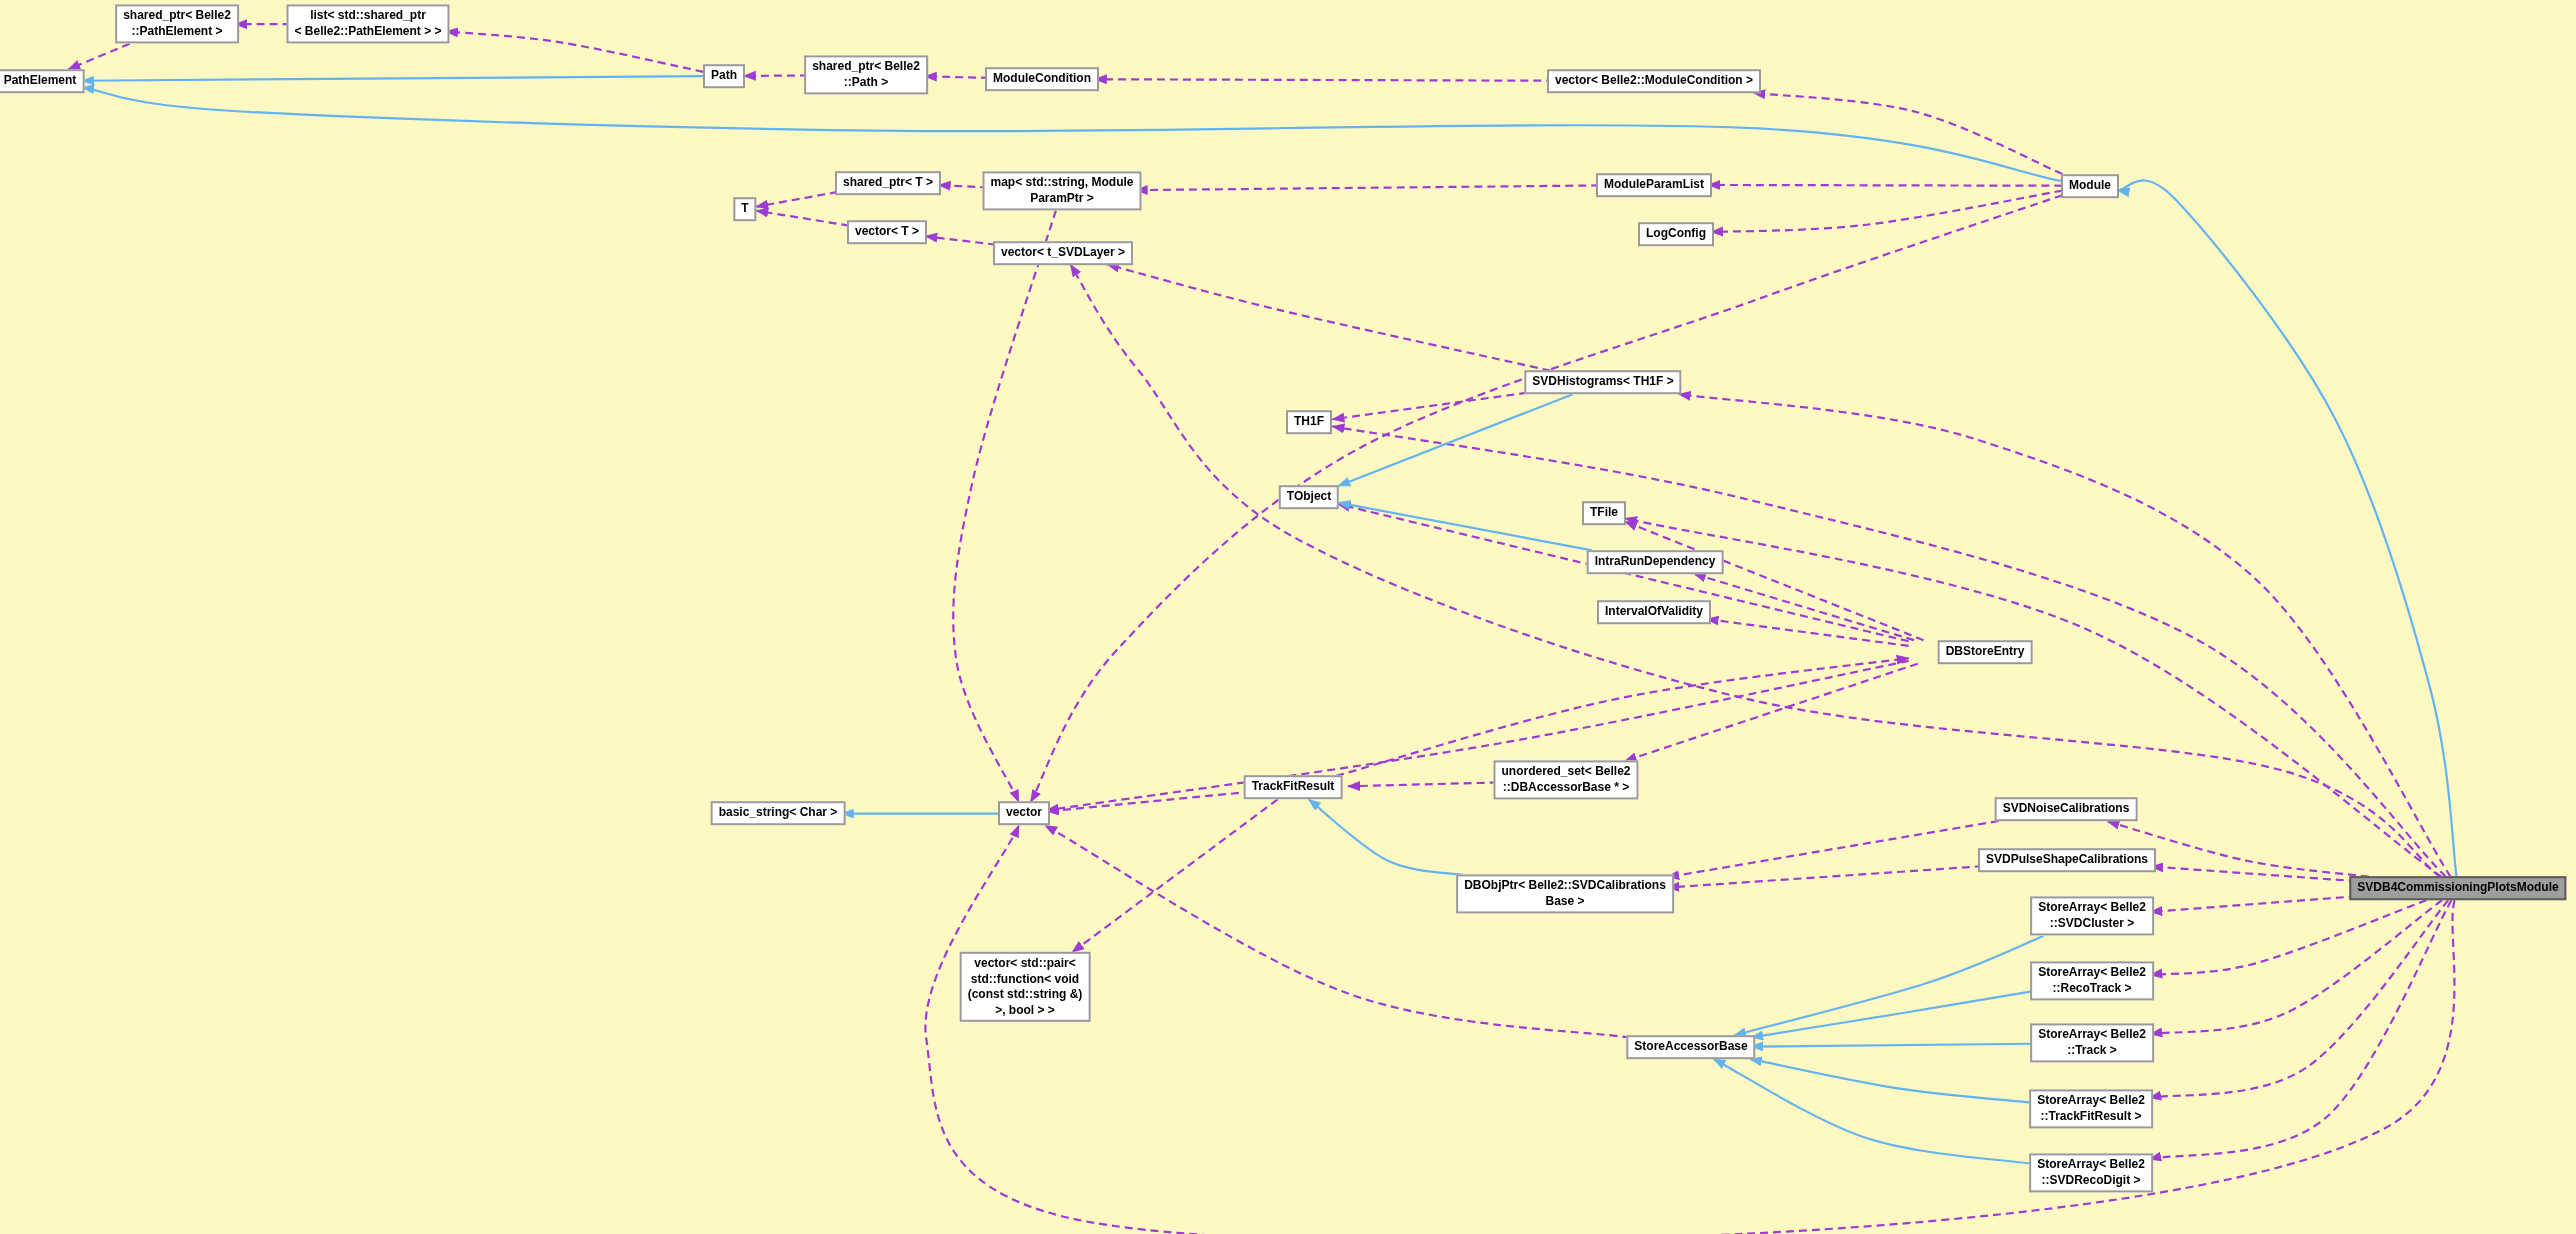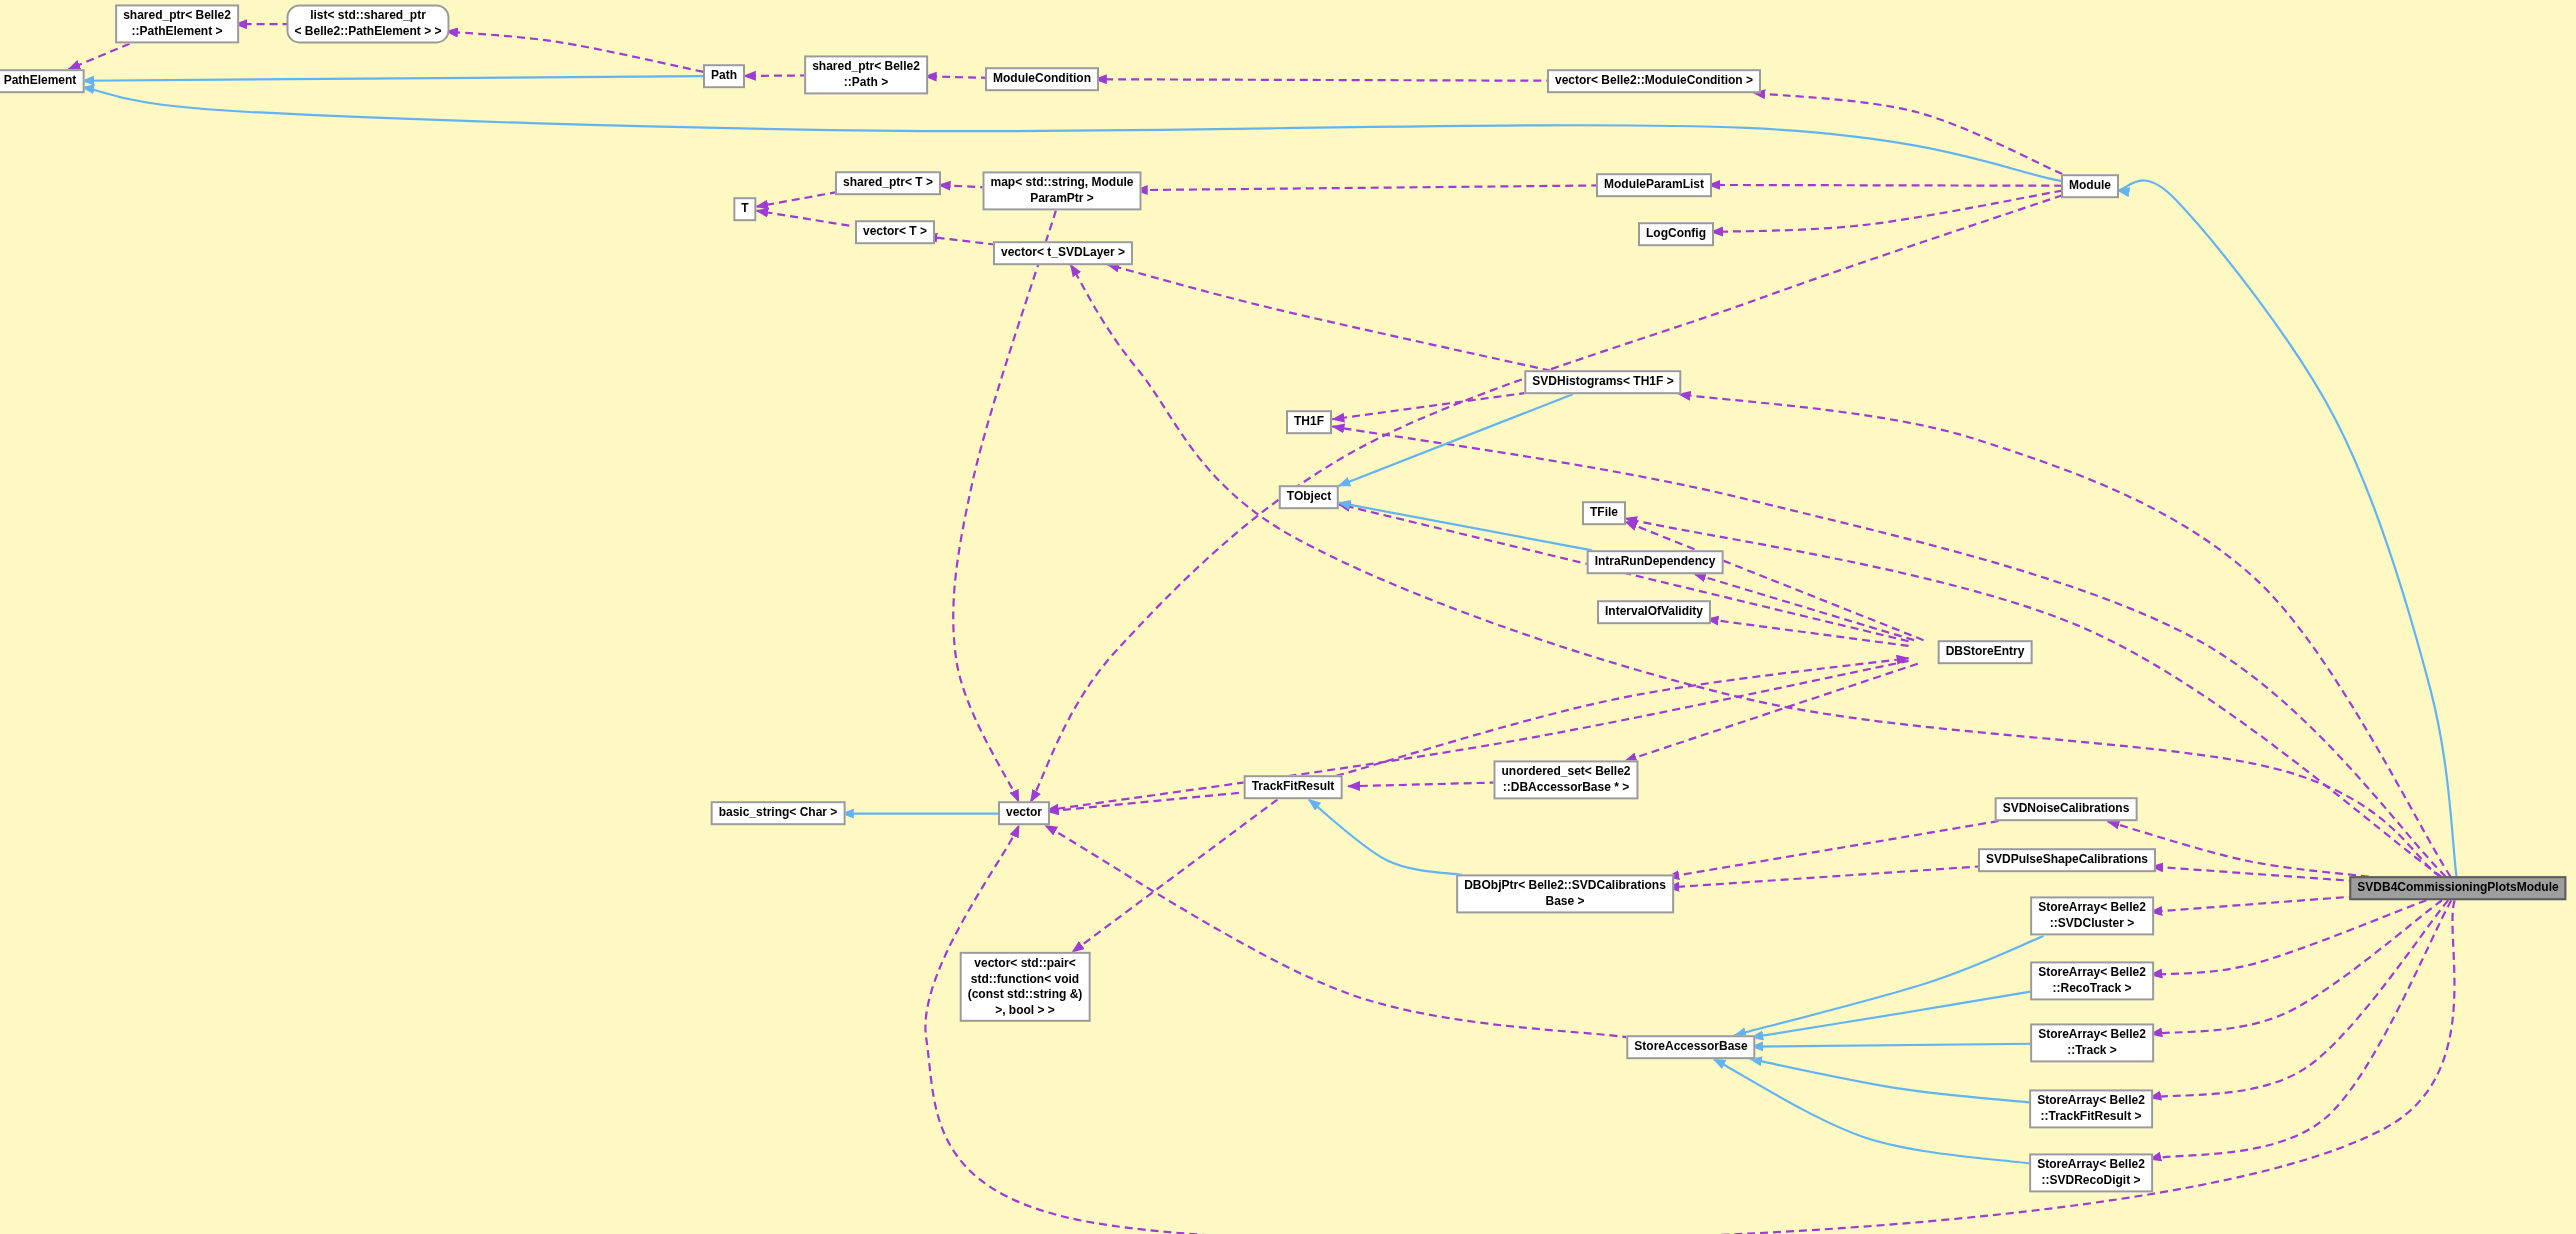--- a/index.html
+++ b/index.html
@@ -80,33 +80,33 @@
       <path d="M 1465.5 876.4 C 1452.9 874.0, 1415.7 874.6, 1390.0 862.0 C 1364.3 849.4, 1324.3 811.0, 1311.2 800.8" fill="none" stroke="#63b3f2" stroke-width="2.2" marker-end="url(#arr-solid)"></path>
       <path d="M 1003.3 815.0 L 843.4 815.0" fill="none" stroke="#63b3f2" stroke-width="2.2" marker-end="url(#arr-solid)"></path>
       <path d="M 2047.5 937.6 C 2027.9 945.5, 1981.7 968.4, 1930.0 985.0 C 1878.3 1001.6, 1769.6 1028.5, 1737.5 1037.2" fill="none" stroke="#63b3f2" stroke-width="2.2" marker-end="url(#arr-solid)"></path>
       <path d="M 2037.5 992.8 C 2015.4 996.5, 1952.1 1007.3, 1905.0 1015.0 C 1857.9 1022.7, 1779.7 1035.2, 1754.7 1039.2" fill="none" stroke="#63b3f2" stroke-width="2.2" marker-end="url(#arr-solid)"></path>
       <path d="M 2037.5 1045.6 L 1754.7 1048.4" fill="none" stroke="#63b3f2" stroke-width="2.2" marker-end="url(#arr-solid)"></path>
       <path d="M 2036.5 1104.7 C 2013.7 1102.2, 1947.2 1097.3, 1900.0 1090.0 C 1852.8 1082.7, 1777.7 1065.7, 1753.3 1060.8" fill="none" stroke="#63b3f2" stroke-width="2.2" marker-end="url(#arr-solid)"></path>
       <path d="M 2036.5 1165.9 C 2008.7 1161.6, 1923.3 1157.5, 1870.0 1140.0 C 1816.7 1122.5, 1742.3 1074.0, 1716.8 1060.8" fill="none" stroke="#63b3f2" stroke-width="2.2" marker-end="url(#arr-solid)"></path>
     </svg>
     <div class="node" style="left: 177px; top: 24px;">shared_ptr&lt; Belle2
 ::PathElement &gt;</div>
-    <div class="node" style="left: 368px; top: 24px; border-radius: 13px;">list&lt; std::shared_ptr
+    <div class="node" style="left: 368px; top: 24px;">list&lt; std::shared_ptr
 &lt; Belle2::PathElement &gt; &gt;</div>
     <div class="node" style="left: 40px; top: 81px;">PathElement</div>
     <div class="node" style="left: 724px; top: 76px;">Path</div>
     <div class="node" style="left: 866px; top: 75px;">shared_ptr&lt; Belle2
 ::Path &gt;</div>
     <div class="node" style="left: 1042px; top: 79px;">ModuleCondition</div>
     <div class="node" style="left: 1654px; top: 81px;">vector&lt; Belle2::ModuleCondition &gt;</div>
     <div class="node" style="left: 1654px; top: 185px;">ModuleParamList</div>
     <div class="node" style="left: 2090px; top: 186px;">Module</div>
     <div class="node" style="left: 745px; top: 209px;">T</div>
     <div class="node" style="left: 888px; top: 183px;">shared_ptr&lt; T &gt;</div>
-    <div class="node" style="left: 887px; top: 232px; margin-left: 8px;">vector&lt; T &gt;</div>
+    <div class="node" style="left: 887px; top: 232px;">vector&lt; T &gt;</div>
     <div class="node" style="left: 1062px; top: 191px;">map&lt; std::string, Module
 ParamPtr &gt;</div>
     <div class="node" style="left: 1063px; top: 253px;">vector&lt; t_SVDLayer &gt;</div>
     <div class="node" style="left: 1676px; top: 234px;">LogConfig</div>
     <div class="node" style="left: 1603px; top: 382px;">SVDHistograms&lt; TH1F &gt;</div>
     <div class="node" style="left: 1309px; top: 422px;">TH1F</div>
     <div class="node" style="left: 1309px; top: 497px;">TObject</div>
     <div class="node" style="left: 1604px; top: 513px;">TFile</div>
     <div class="node" style="left: 1655px; top: 562px;">IntraRunDependency</div>
     <div class="node" style="left: 1654px; top: 612px;">IntervalOfValidity</div>

